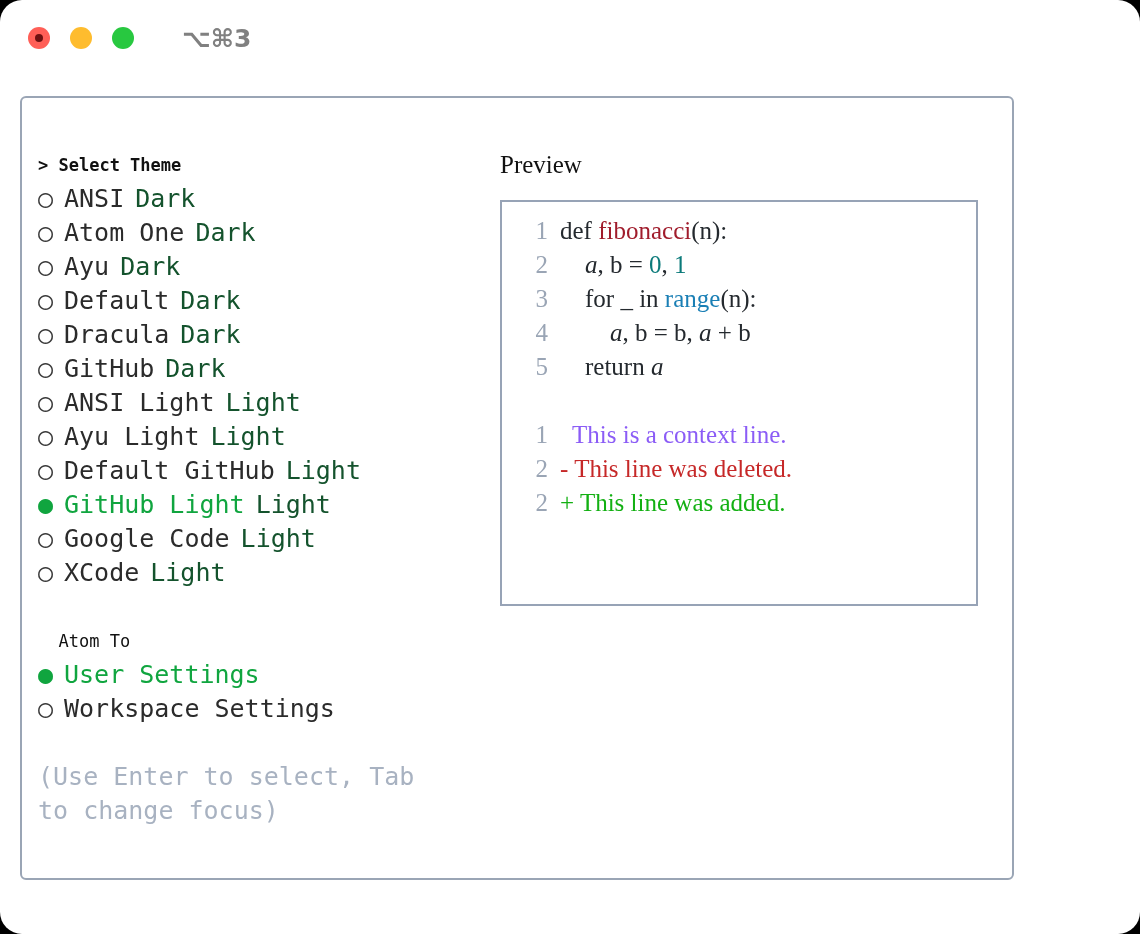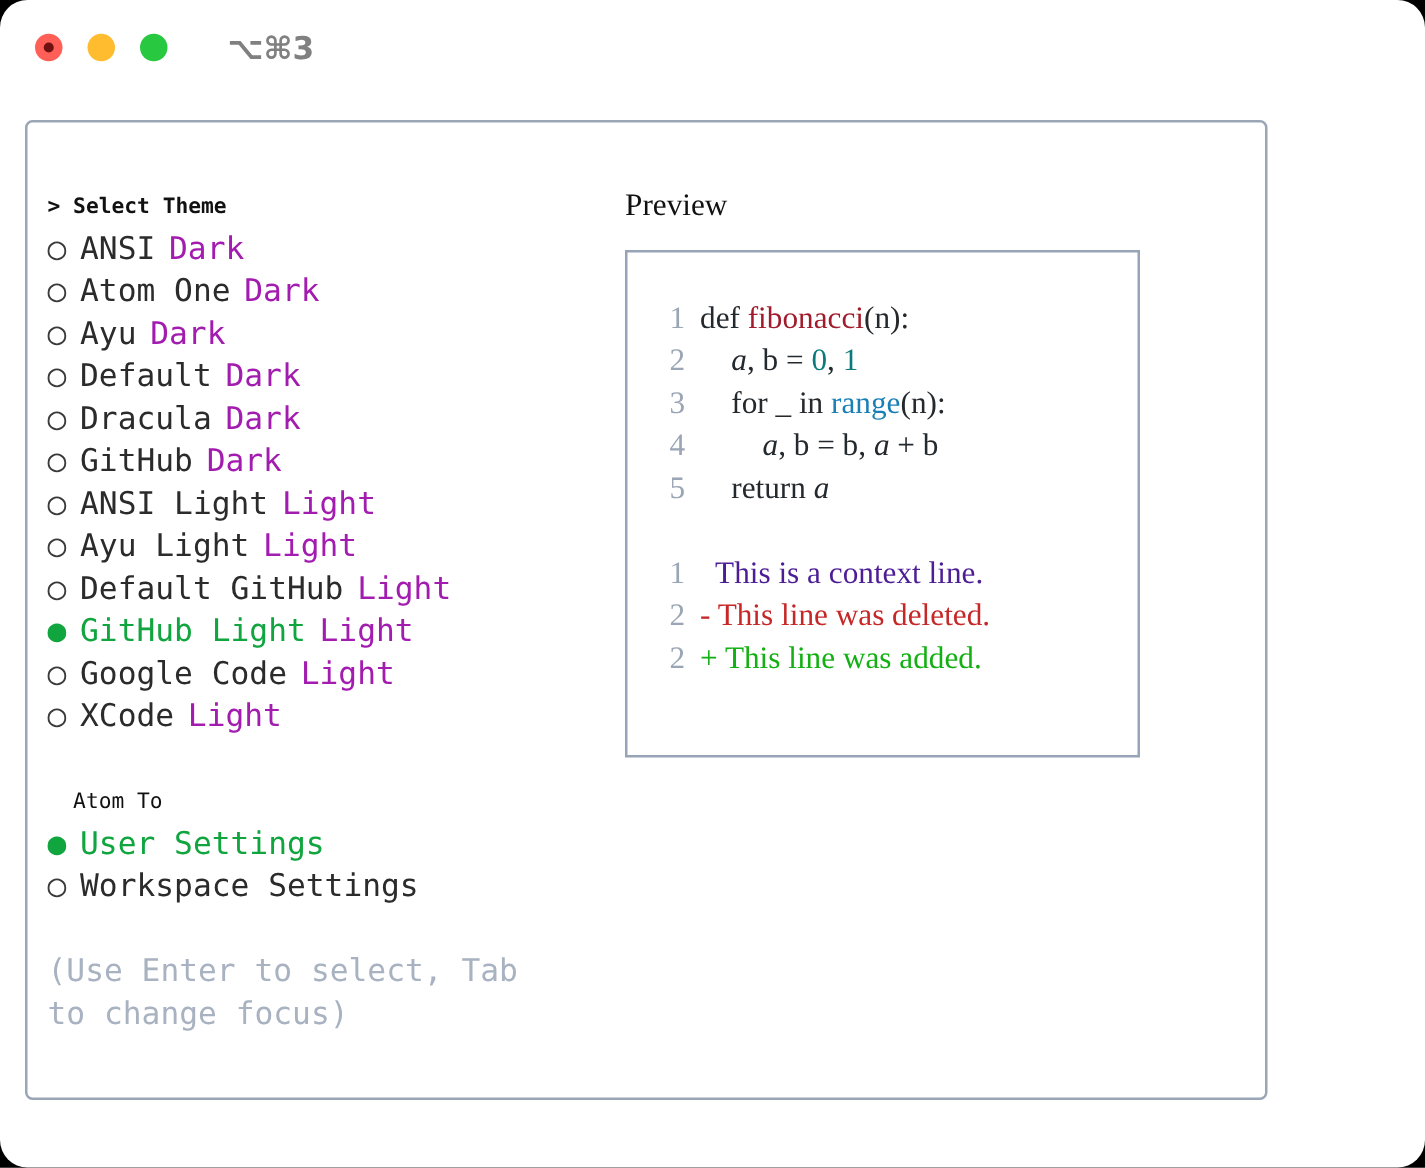--- a/index.html
+++ b/index.html
@@ -128,21 +128,21 @@
     display: inline-block;
     width: 26px;
     flex: 0 0 26px;
     color: #3a3a3a;
     font-size: 25px;
   }
   .marker.sel { color: #10a53f; }
   .opt-label { color: #2b2b2b; }
   .opt-row.selected .opt-label { color: #10a53f; }
   .opt-badge {
-    color: #a21caf;
+    color: #14532d;
     margin-left: 11px;
   }
 
   .spacer-row { height: 34px; }
 
   .hint {
     font-size: 25px;
     line-height: 34px;
     color: #a8b2c1;
     width: 420px;
@@ -152,45 +152,45 @@
 
   
   .preview-label {
     font-size: 25px;
     line-height: 34px;
     color: #111111;
     white-space: pre;
   }
   .preview-box {
     margin-top: 18px;
-    width: 412px;
+    width: 478px;
     height: 406px;
     border: 2px solid #97a3b6;
     box-sizing: border-box;
     background: #ffffff;
-    padding: 36px 0 0 18px;
+    padding: 12px 0 0 18px;
   }
   .code-line {
     font-size: 25px;
     line-height: 34px;
     white-space: pre;
     color: #24292e;
   }
   .ln {
     display: inline-block;
     width: 28px;
     text-align: right;
     color: #9aa5b5;
     margin-right: 12px;
   }
   .tok-fn   { color: #a01c2c; }
   .tok-num  { color: #0b7a7a; }
   .tok-call { color: #1a7fb5; }
   .tok-var  { font-style: italic; }
-  .diff-ctx { color: #4c1d95; margin-top: 30px; }
+  .diff-ctx { color: #8b5cf6; margin-top: 30px; }
   .diff-del { color: #c62828; }
   .diff-add { color: #13b013; }
 </style>
 </head>
 <body>
 
 <div class="window">
 
   <div class="titlebar">
     <div class="lights">

